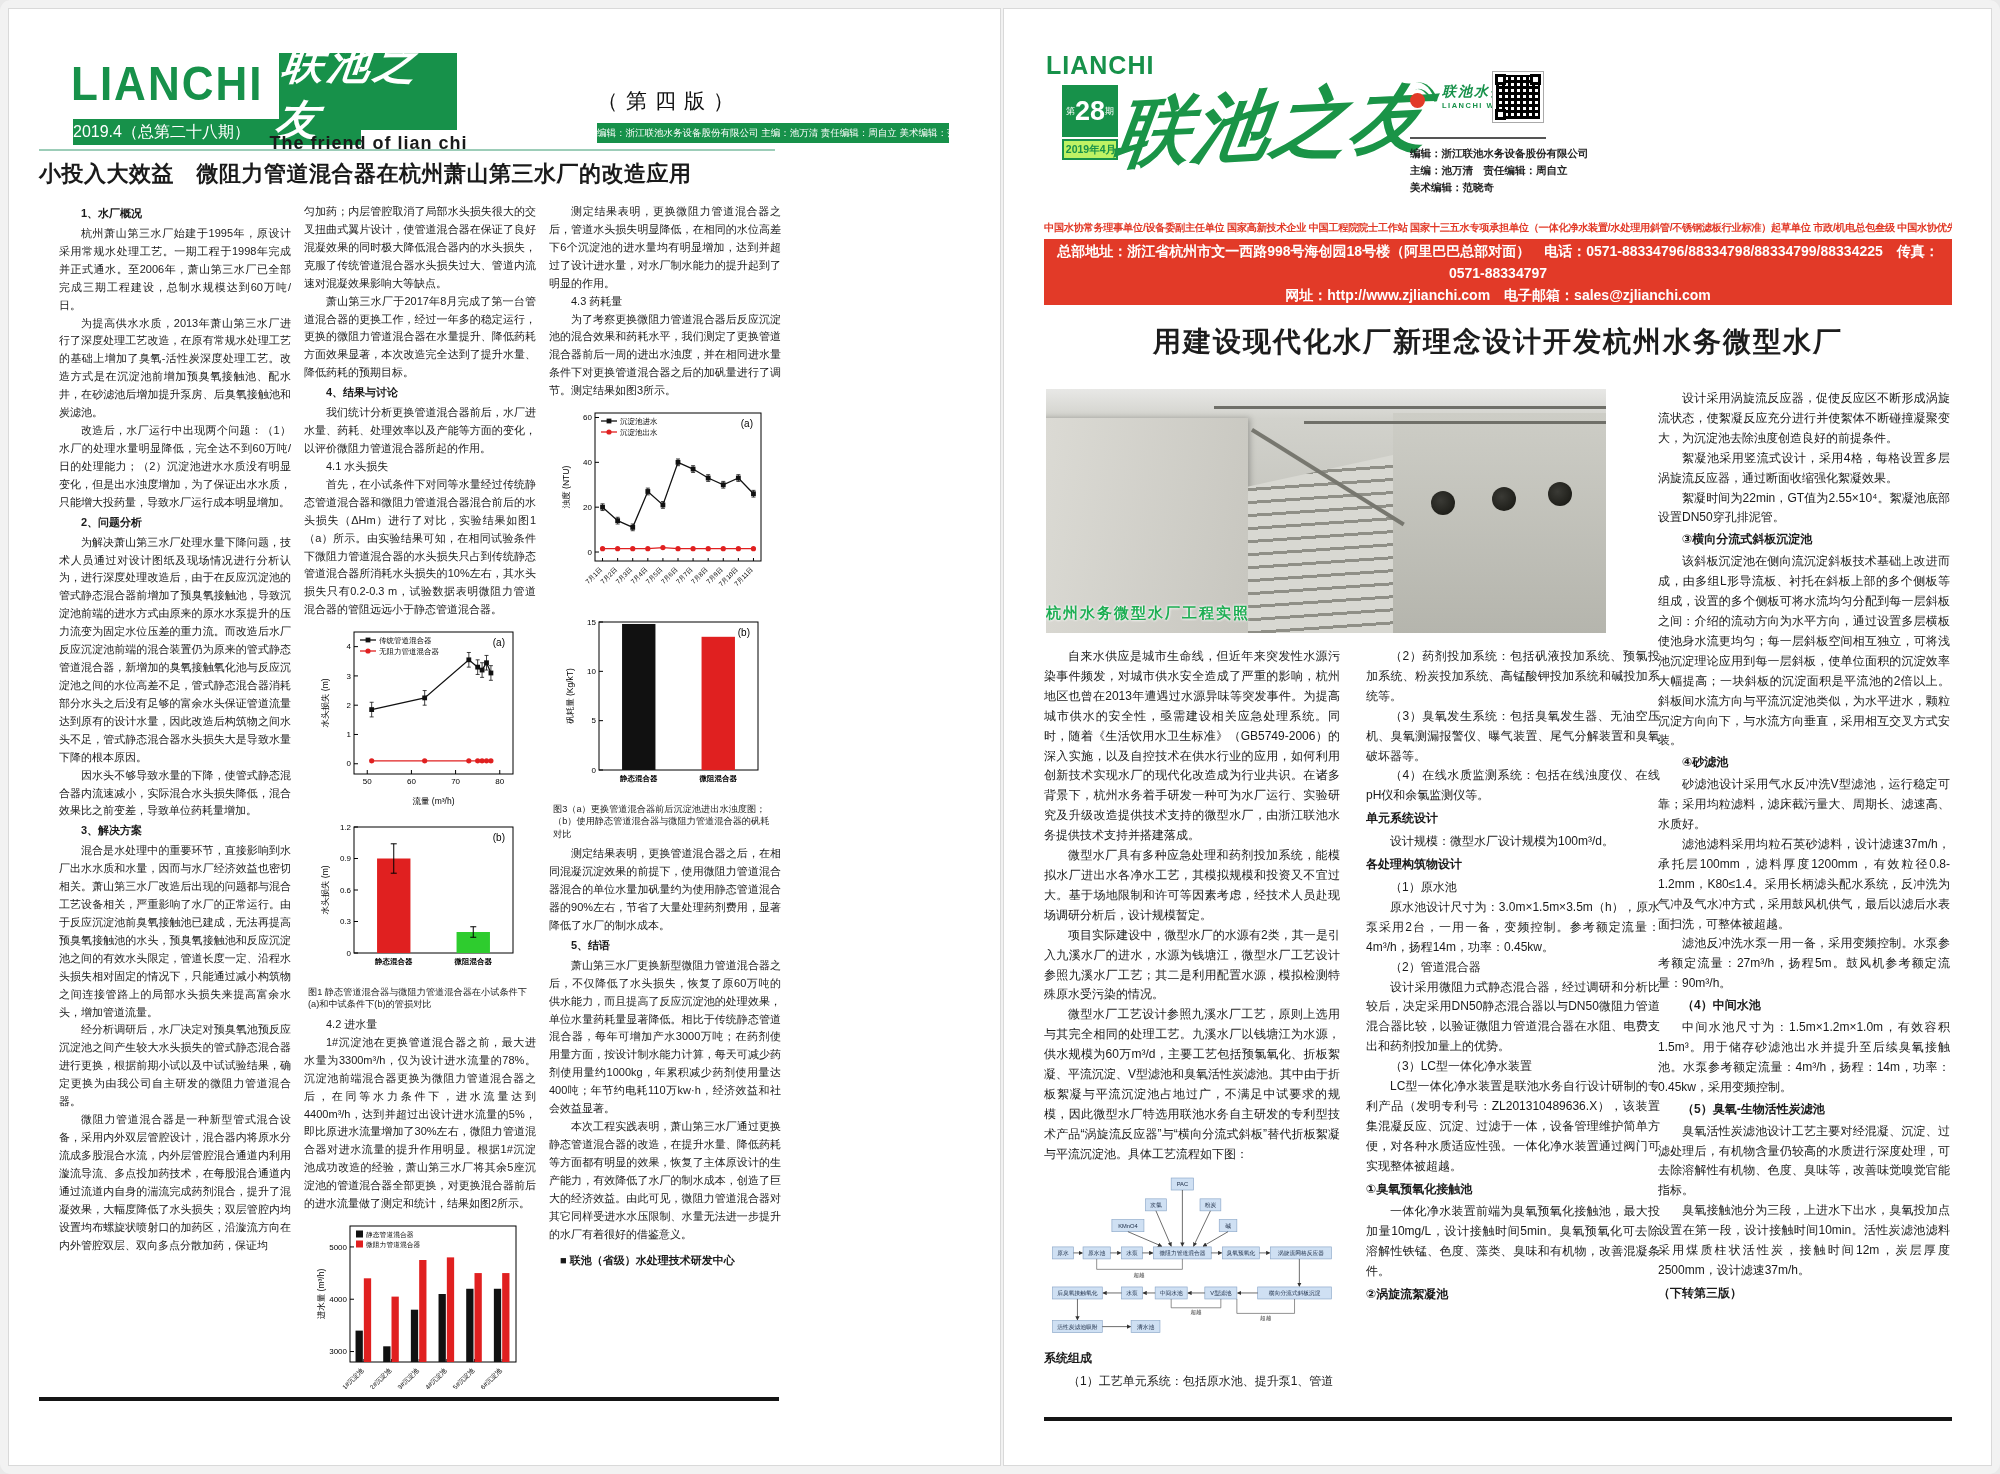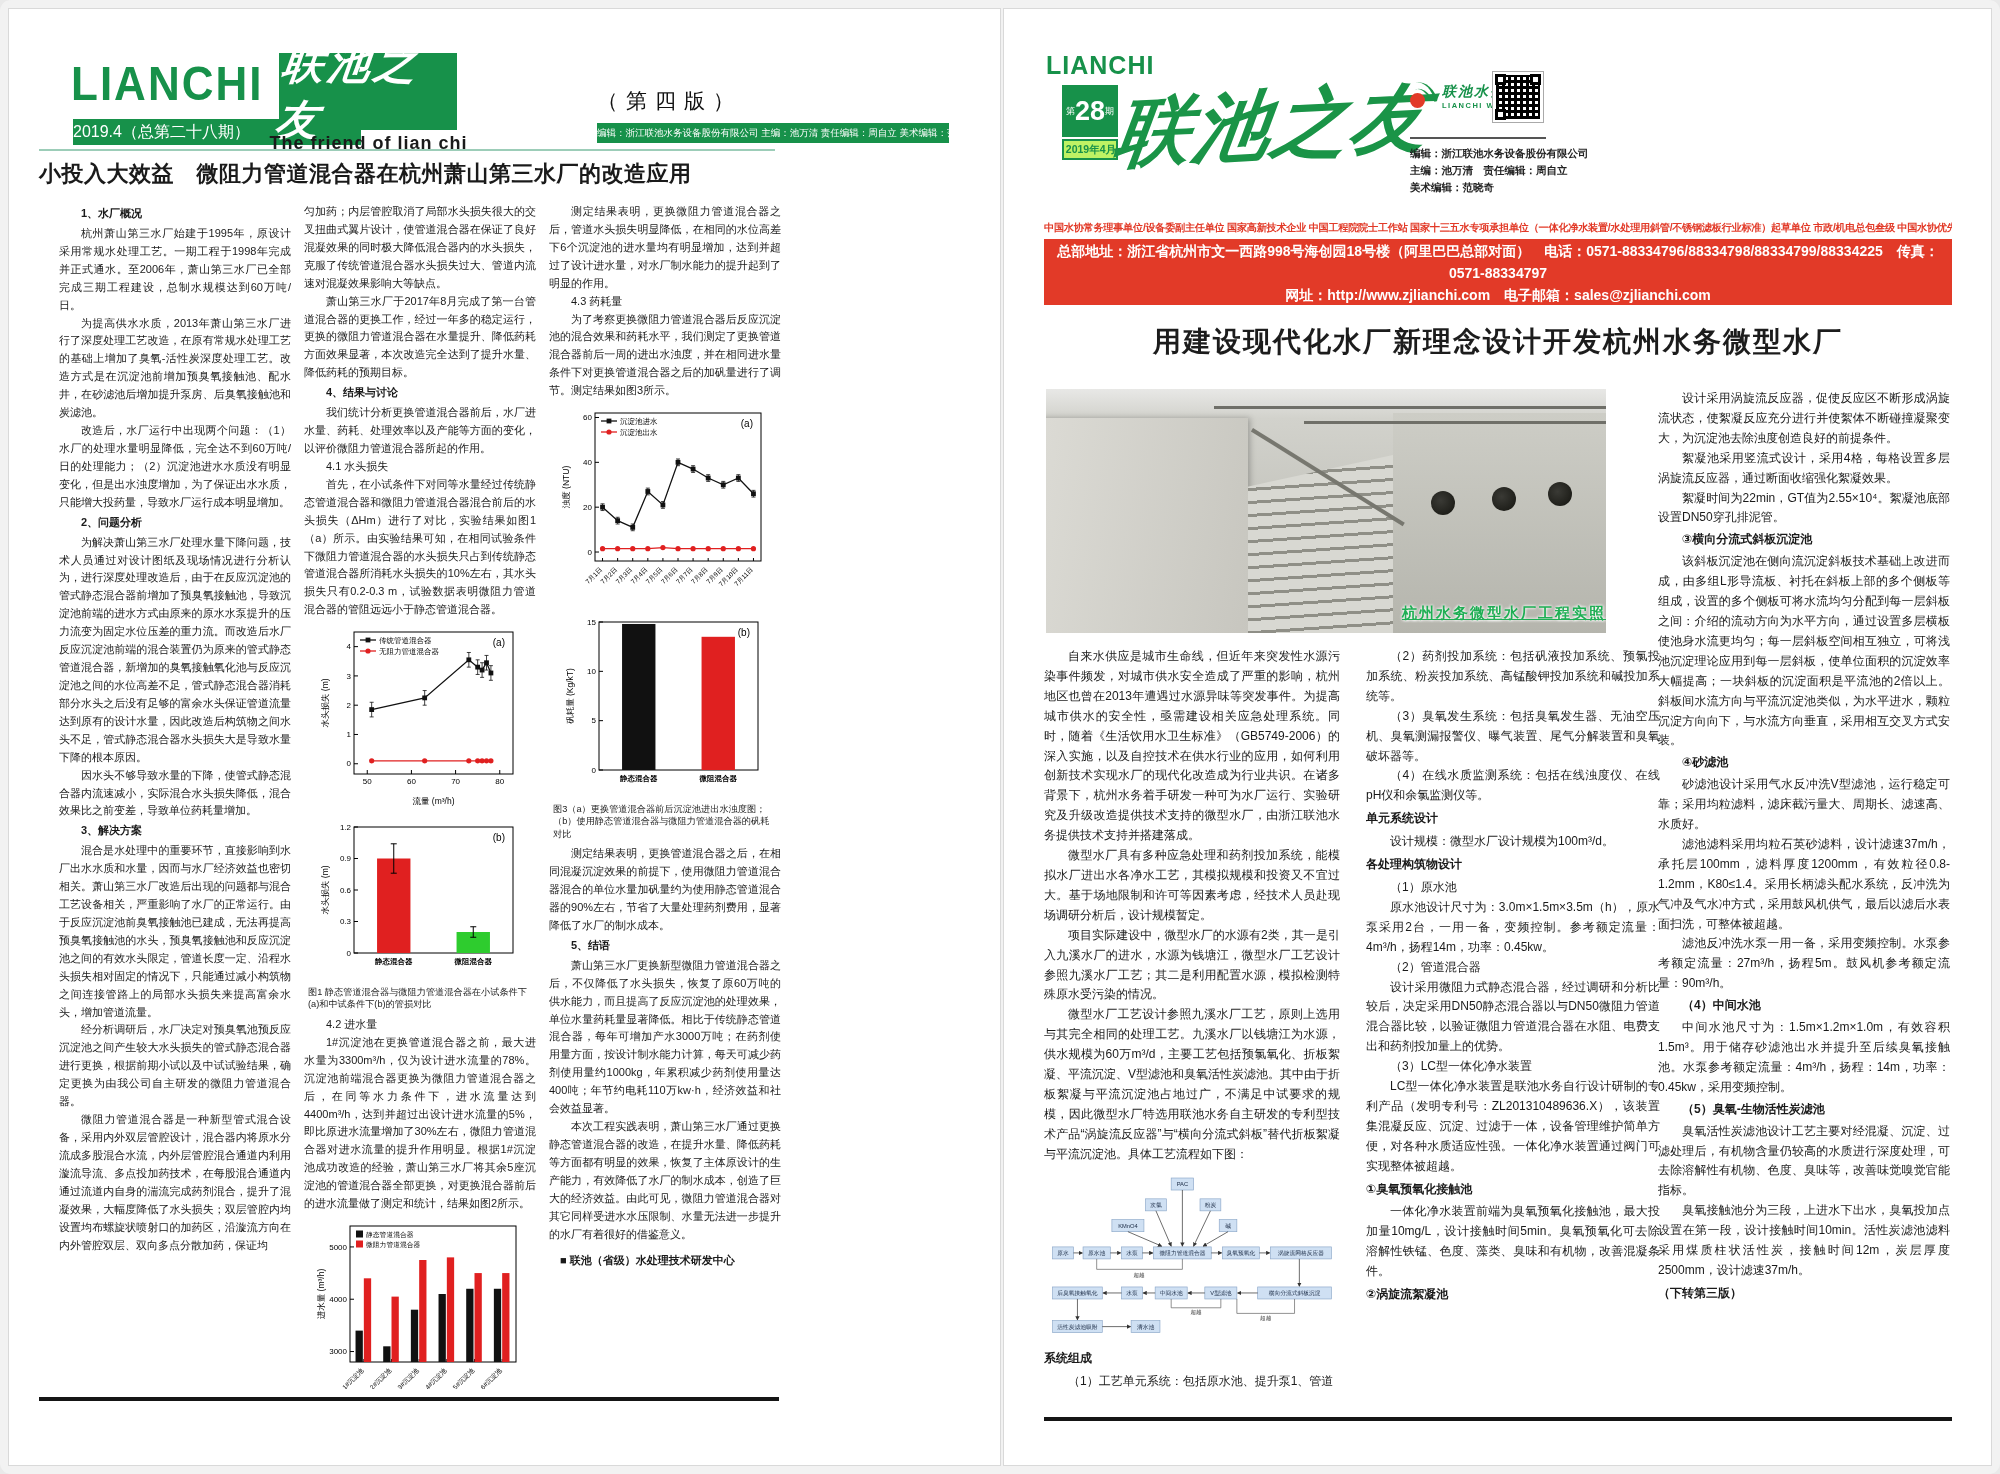--- a/index.html
+++ b/index.html
@@ -80,22 +80,22 @@
   .ph-stairs{position:absolute;left:36%;top:26%;width:28%;height:78%;
              background:repeating-linear-gradient(176deg,#d8d8d2 0 10px,#8f8f87 10px 13px);
              clip-path:polygon(0 18%,100% 0,100% 100%,0 100%);}
   .ph-tank{position:absolute;right:0;top:10%;width:38%;height:94%;
            background:linear-gradient(180deg,#cdcdc6,#b4b4ac);}
   .ph-hole{position:absolute;width:24px;height:24px;border-radius:50%;
            background:radial-gradient(circle at 40% 40%,#3a3a35,#14140f);}
   .ph-rail{position:absolute;height:3px;background:#6f6f68;}
   .ph-hand{position:absolute;left:37%;top:16%;width:32%;height:4px;background:#77776f;
            transform:rotate(32deg);transform-origin:left top;}
-  .photo-cap{position:absolute;bottom:10px;width:100%;text-align:right;color:#1fae54;
-             font-weight:bold;font-size:15px;letter-spacing:2px;text-shadow:0 0 3px #fff,0 0 3px #fff;text-decoration:underline;}
+  .photo-cap{position:absolute;bottom:10px;width:100%;text-align:left;color:#1fae54;
+             font-weight:bold;font-size:15px;letter-spacing:2px;text-shadow:0 0 3px #fff,0 0 3px #fff;}
 
   
   .para{text-indent:2em;margin:0;}
   .noind{text-indent:0;}
   .sec-h{font-weight:bold;text-indent:2em;margin:2px 0;}
   .sec-h2{font-weight:bold;text-indent:0;margin:3px 0;}
   .fig-cap{font-size:9.2px;line-height:1.35;color:#222;margin:2px 4px 5px;text-indent:0;text-align:left;}
   .sig{font-weight:bold;margin-top:8px;text-indent:1em;}
   .figwrap{margin:3px 0;text-align:center;}
   .flowwrap{margin:5px 0 3px;text-align:center;}

